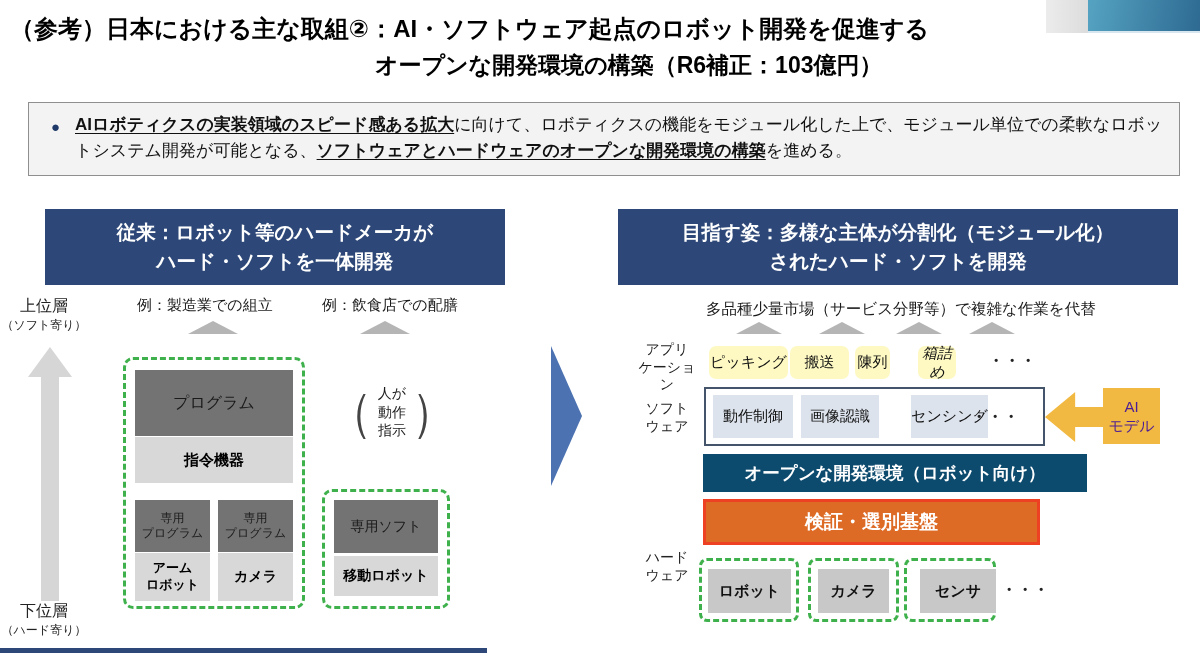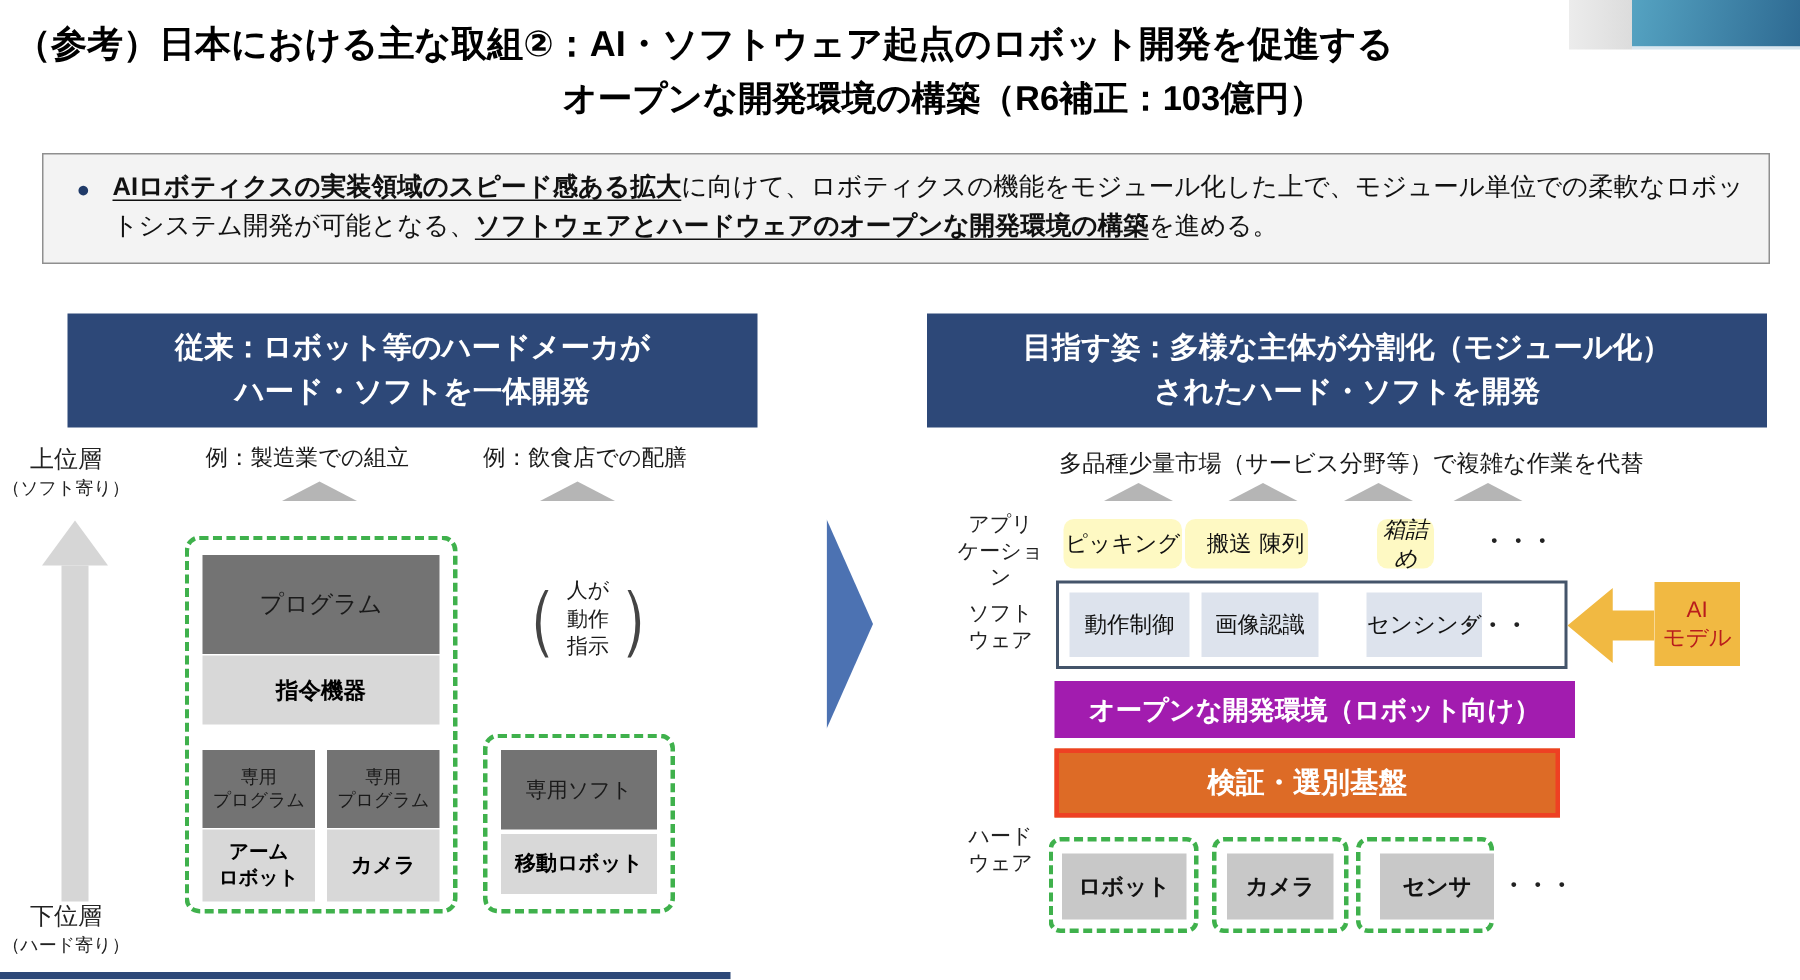--- a/index.html
+++ b/index.html
@@ -74,31 +74,31 @@
   .center-caption { left:470px; top:492px; width:200px; text-align:center; color:#2458a6; font-weight:bold; font-size:16.5px; line-height:1.4; }
 
   
   .market-caption { left:706px; top:299px; font-size:15.5px; color:#1a1a1a; }
   .label-col { text-align:center; font-size:14px; color:#222; line-height:1.25; }
   .label-app { left:634px; top:341px; width:66px; }
   .label-sw  { left:634px; top:400px; width:66px; }
   .label-hw  { left:634px; top:549px; width:66px; }
   .app-box { top:346px; height:33px; background:#fef9c3; border-radius:7px; font-size:15px; }
   .app0 { left:709px; width:79px; } .app1 { left:790px; width:59px; }
-  .app2 { left:837px; width:35px; } .app3 { left:918px; width:38px;font-style:italic; }
+  .app2 { left:855px; width:35px; } .app3 { left:918px; width:38px;font-style:italic; }
   .ellip { font-size:16px; font-weight:bold; color:#222; letter-spacing:0; }
   .apps-ellip { left:988px; top:351px; }
   .sw-outer { left:704px; top:387px; width:341px; height:59px; background:#fff; border:2px solid #44546a; }
   .sw-box { top:395px; height:43px; background:#dde3ed; font-size:15px; }
   .sw0 { left:713px; width:80px; } .sw1 { left:801px; width:78px; } .sw2 { left:911px; width:77px; }
   .sw-ellip { left:971px; top:407px; }
   .yellow-arrow { left:1045px; top:392px; width:58px; height:50px; background:#f1b942;
     clip-path:polygon(0 50%,52% 0,52% 30%,100% 30%,100% 70%,52% 70%,52% 100%); }
-  .ai-box { left:1103px; top:388px; width:57px; height:56px; background:#f1b942; font-size:15px; line-height:1.3; color:#b91c1c; }
-  .openenv { left:703px; top:454px; width:347px; height:38px; background:#a21caf; color:#fff; font-weight:bold; font-size:17.5px; }
+  .ai-box { left:1103px; top:388px; width:57px; height:56px; background:#f1b942; font-size:15px; line-height:1.3; color:#4c1d95; }
+  .openenv { left:703px; top:454px; width:384px; height:38px; background:#0c4a6e; color:#fff; font-weight:bold; font-size:17.5px; }
   .verify { left:703px; top:499px; width:337px; height:46px; background:#dd6b26; border:3px solid #ee4023; color:#fff; font-weight:bold; font-size:19px; }
   .hw-dash { top:558px; height:64px; border:3px dashed #3fb14c; border-radius:8px; }
   .hwd0 { left:699px; width:100px; } .hwd1 { left:808px; width:91px; } .hwd2 { left:904px; width:92px; }
   .hw-box { top:569px; height:44px; background:#c8c8c8; font-weight:bold; font-size:15px; }
   .hw0 { left:708px; width:83px; } .hw1 { left:818px; width:71px; } .hw2 { left:920px; width:76px; }
   .hw-ellip { left:1001px; top:580px; }
 
   .bottom-bar { left:0; top:648px; width:487px; height:5px; background:#2d4878; }
 </style>
 </head>

